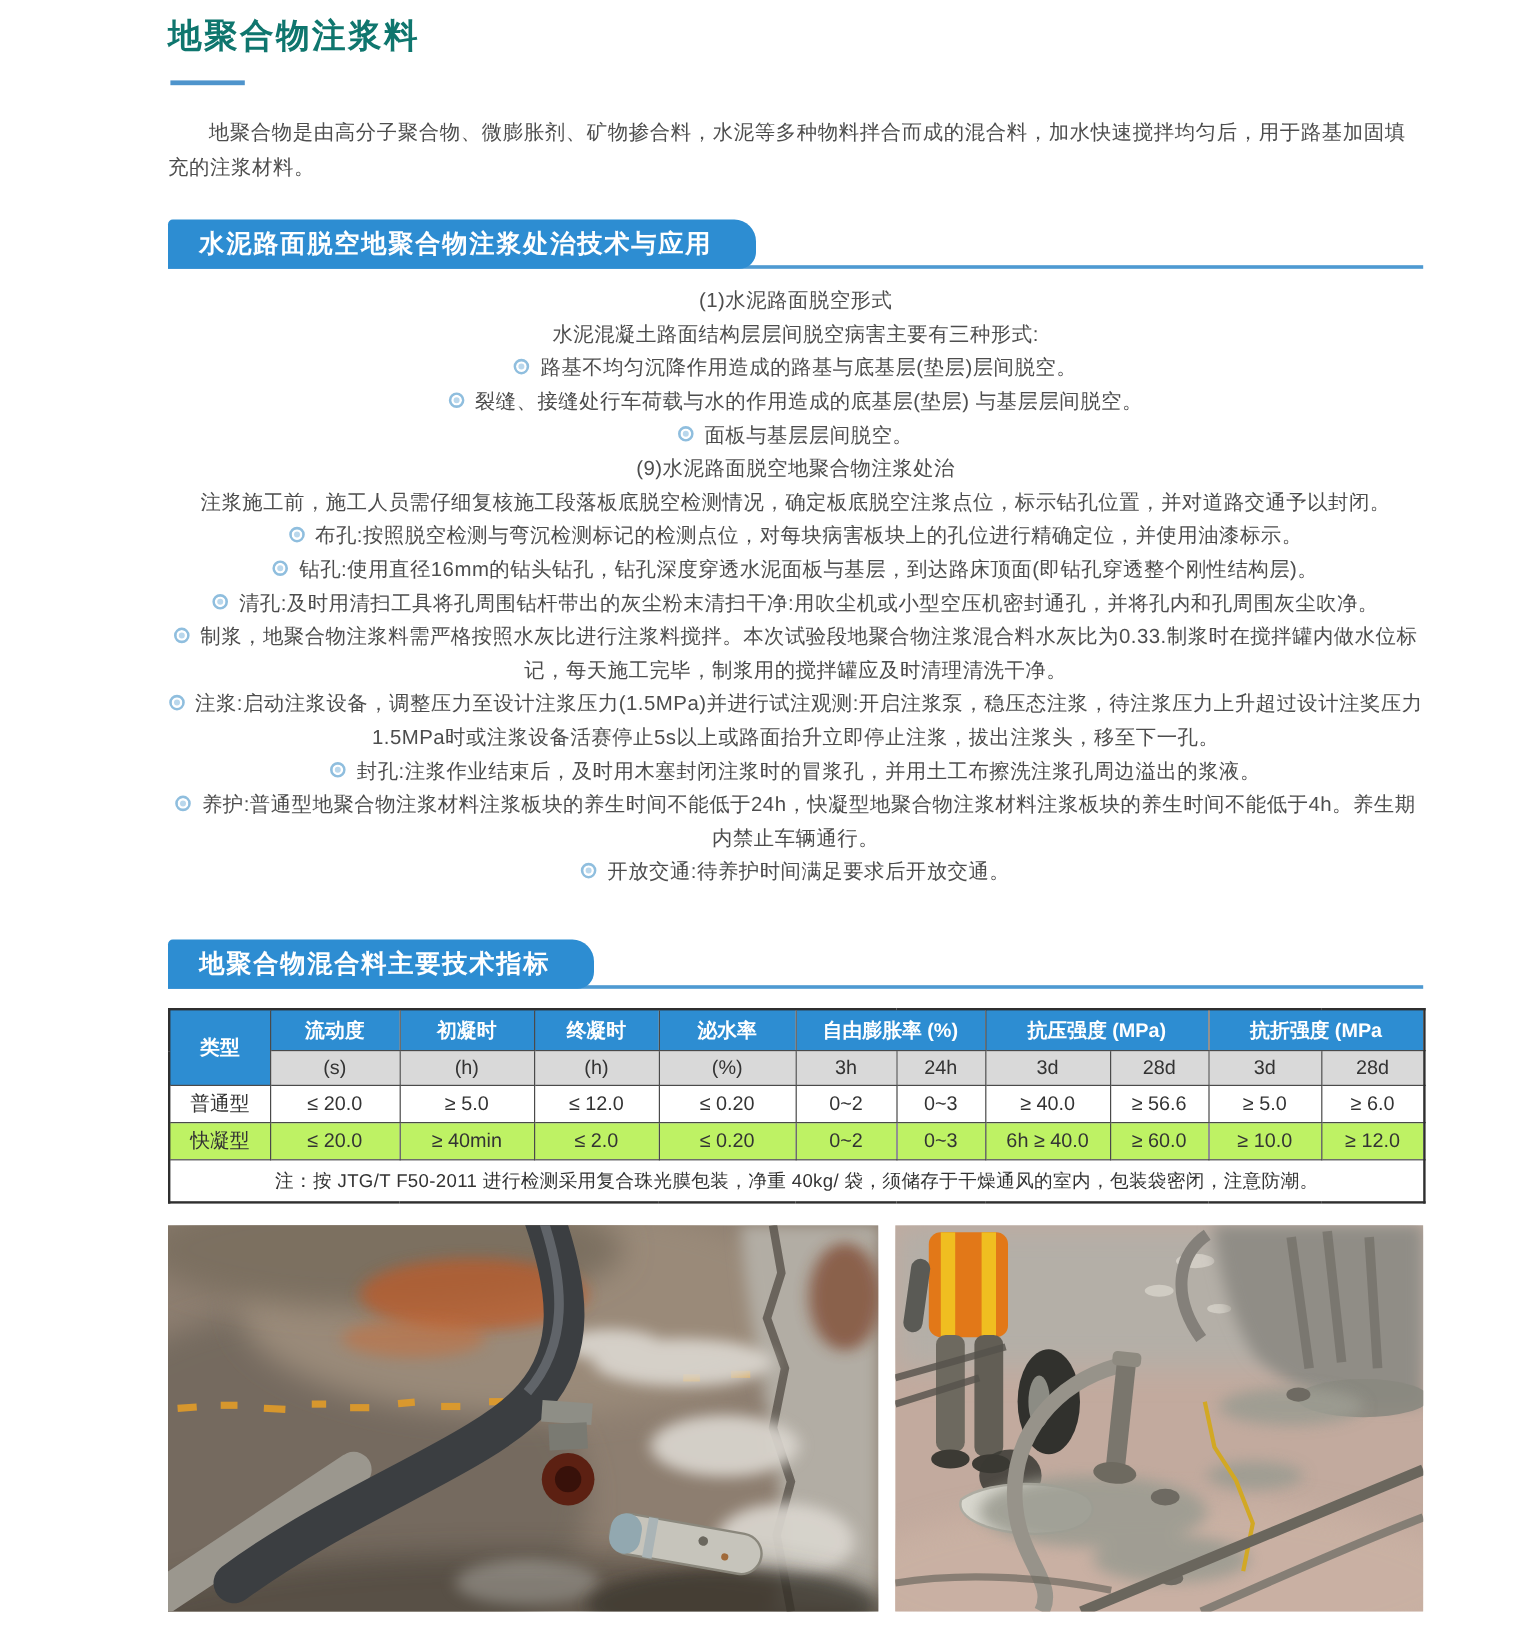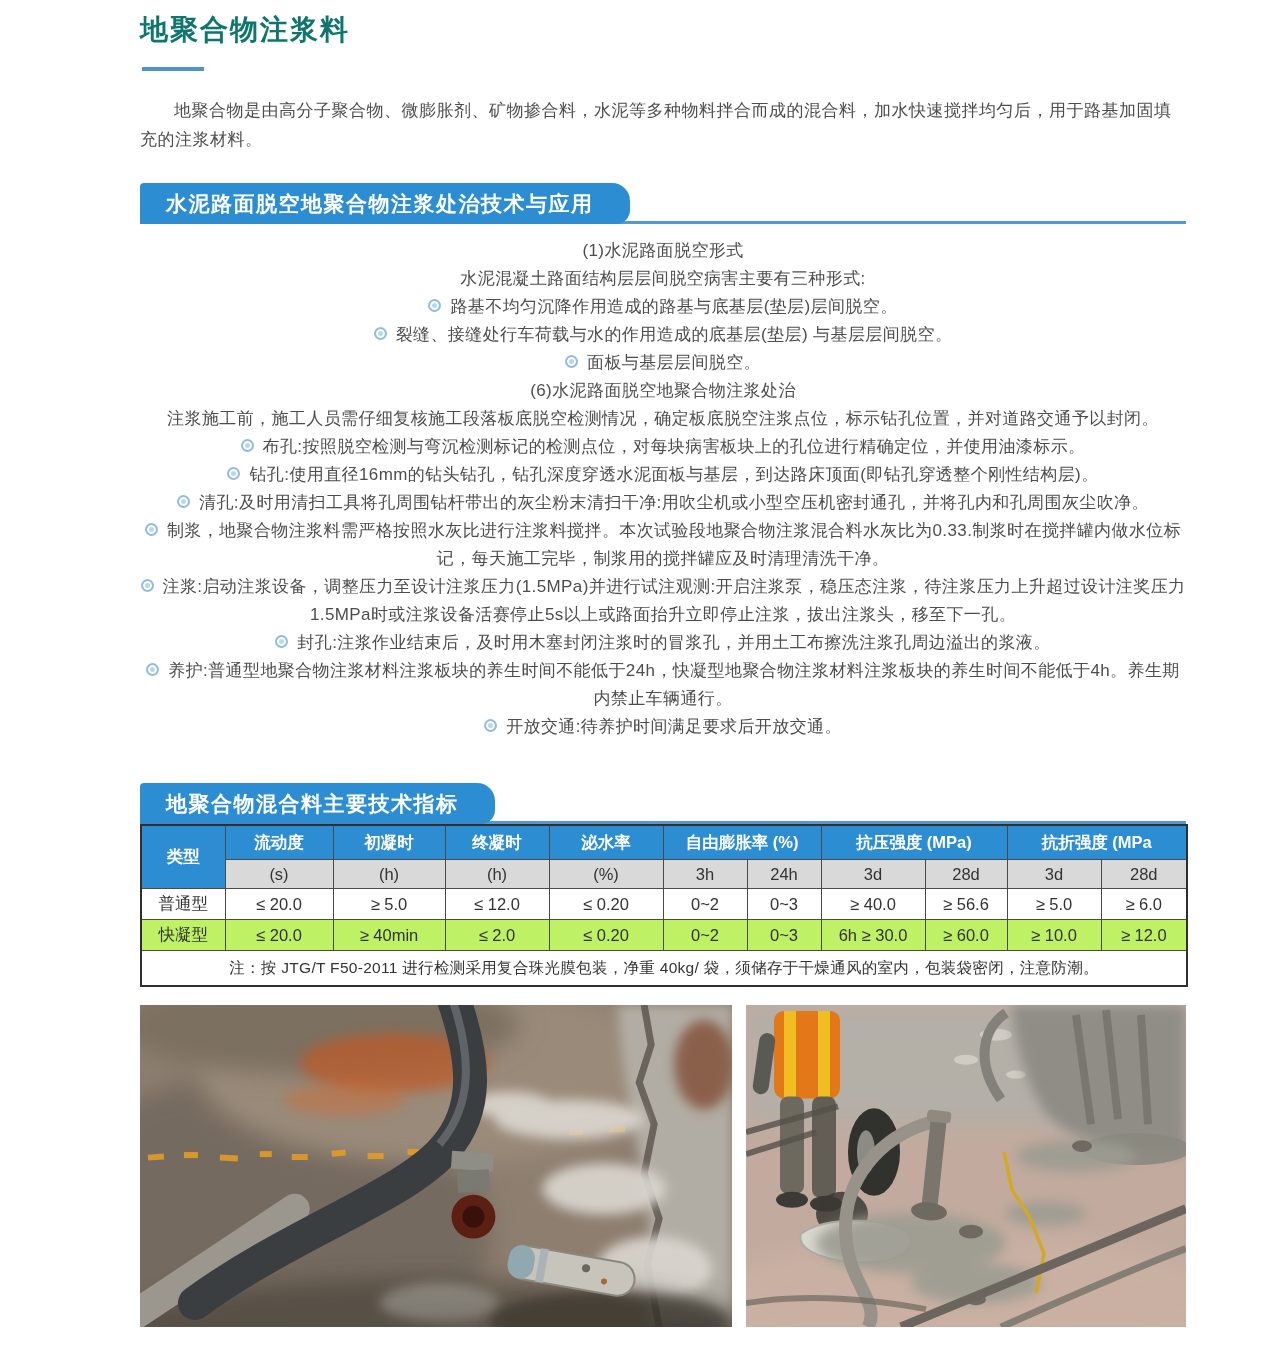--- a/index.html
+++ b/index.html
@@ -28,21 +28,21 @@
 
   
   .blocks{margin-top:13px;}
   .blocks p{margin:0;font-size:17px;line-height:28px;letter-spacing:0.4px;color:#4d4d4d;text-align:center;}
   .blt{
     display:inline-block;width:9px;height:9px;border:2px solid #8fbede;border-radius:50%;
     box-shadow:inset 0 0 0 2px #ffffff;background:#b9d7ec;margin-right:9px;vertical-align:0px;
   }
 
   
-  .spec-table{border-collapse:collapse;width:1046px;margin-top:0;font-size:16.5px;color:#333;table-layout:fixed;border:2px solid #2f2f2f;}
+  .spec-table{border-collapse:collapse;width:1046px;margin-top:16px;font-size:16.5px;color:#333;table-layout:fixed;border:2px solid #2f2f2f;}
   .spec-table th,.spec-table td{border:1px solid #4a4a4a;text-align:center;padding:0 2px;overflow:hidden;white-space:nowrap;}
   .spec-table .h1 th{height:33px;}
   .spec-table .h2 th{height:28px;font-weight:normal;background:#d9d9d9;}
   .spec-table .blue{background:#2d8dd2;color:#ffffff;font-weight:bold;}
   .spec-table .r0 td{height:30px;background:#ffffff;}
   .spec-table .r1 td{height:30px;background:#bef264;}
   .spec-table .note-row td{height:34px;background:#ffffff;font-size:15.5px;letter-spacing:0.3px;white-space:normal;border-radius:16px;}
 
   
   .photos{margin-top:18px;display:flex;gap:14px;}
@@ -65,21 +65,21 @@
     <div class="rule"></div>
     <div class="banner">水泥路面脱空地聚合物注浆处治技术与应用</div>
   </div>
 
   <div class="blocks">
     <p><span>(1)水泥路面脱空形式</span></p>
     <p><span>水泥混凝土路面结构层层间脱空病害主要有三种形式:</span></p>
     <p><span class="blt"></span><span>路基不均匀沉降作用造成的路基与底基层(垫层)层间脱空。</span></p>
     <p><span class="blt"></span><span>裂缝、接缝处行车荷载与水的作用造成的底基层(垫层) 与基层层间脱空。</span></p>
     <p><span class="blt"></span><span>面板与基层层间脱空。</span></p>
-    <p><span>(6)水泥路面脱空地聚合物注浆处治</span></p>
+    <p><span>(9)水泥路面脱空地聚合物注浆处治</span></p>
     <p><span>注浆施工前，施工人员需仔细复核施工段落板底脱空检测情况，确定板底脱空注浆点位，标示钻孔位置，并对道路交通予以封闭。</span></p>
     <p><span class="blt"></span><span>布孔:按照脱空检测与弯沉检测标记的检测点位，对每块病害板块上的孔位进行精确定位，并使用油漆标示。</span></p>
     <p><span class="blt"></span><span>钻孔:使用直径16mm的钻头钻孔，钻孔深度穿透水泥面板与基层，到达路床顶面(即钻孔穿透整个刚性结构层)。</span></p>
     <p><span class="blt"></span><span>清孔:及时用清扫工具将孔周围钻杆带出的灰尘粉末清扫干净:用吹尘机或小型空压机密封通孔，并将孔内和孔周围灰尘吹净。</span></p>
     <p><span class="blt"></span><span>制浆，地聚合物注浆料需严格按照水灰比进行注浆料搅拌。本次试验段地聚合物注浆混合料水灰比为0.33.制浆时在搅拌罐内做水位标记，每天施工完毕，制浆用的搅拌罐应及时清理清洗干净。</span></p>
     <p><span class="blt"></span><span>注浆:启动注浆设备，调整压力至设计注浆压力(1.5MPa)并进行试注观测:开启注浆泵，稳压态注浆，待注浆压力上升超过设计注奖压力1.5MPa时或注浆设备活赛停止5s以上或路面抬升立即停止注浆，拔出注浆头，移至下一孔。</span></p>
     <p><span class="blt"></span><span>封孔:注浆作业结束后，及时用木塞封闭注浆时的冒浆孔，并用土工布擦洗注浆孔周边溢出的浆液。</span></p>
     <p><span class="blt"></span><span>养护:普通型地聚合物注浆材料注浆板块的养生时间不能低于24h，快凝型地聚合物注浆材料注浆板块的养生时间不能低于4h。养生期内禁止车辆通行。</span></p>
     <p><span class="blt"></span><span>开放交通:待养护时间满足要求后开放交通。</span></p>
   </div>
@@ -140,21 +140,21 @@
       <td>≥ 6.0</td>
     </tr>
     <tr class="r1">
       <td>快凝型</td>
       <td>≤ 20.0</td>
       <td>≥ 40min</td>
       <td>≤ 2.0</td>
       <td>≤ 0.20</td>
       <td>0~2</td>
       <td>0~3</td>
-      <td>6h ≥ 30.0</td>
+      <td>6h ≥ 40.0</td>
       <td>≥ 60.0</td>
       <td>≥ 10.0</td>
       <td>≥ 12.0</td>
     </tr>
     <tr class="note-row">
       <td colspan="11">注：按 JTG/T F50-2011 进行检测采用复合珠光膜包装，净重 40kg/ 袋，须储存于干燥通风的室内，包装袋密闭，注意防潮。</td>
     </tr>
   </tbody>
     </table>
 

